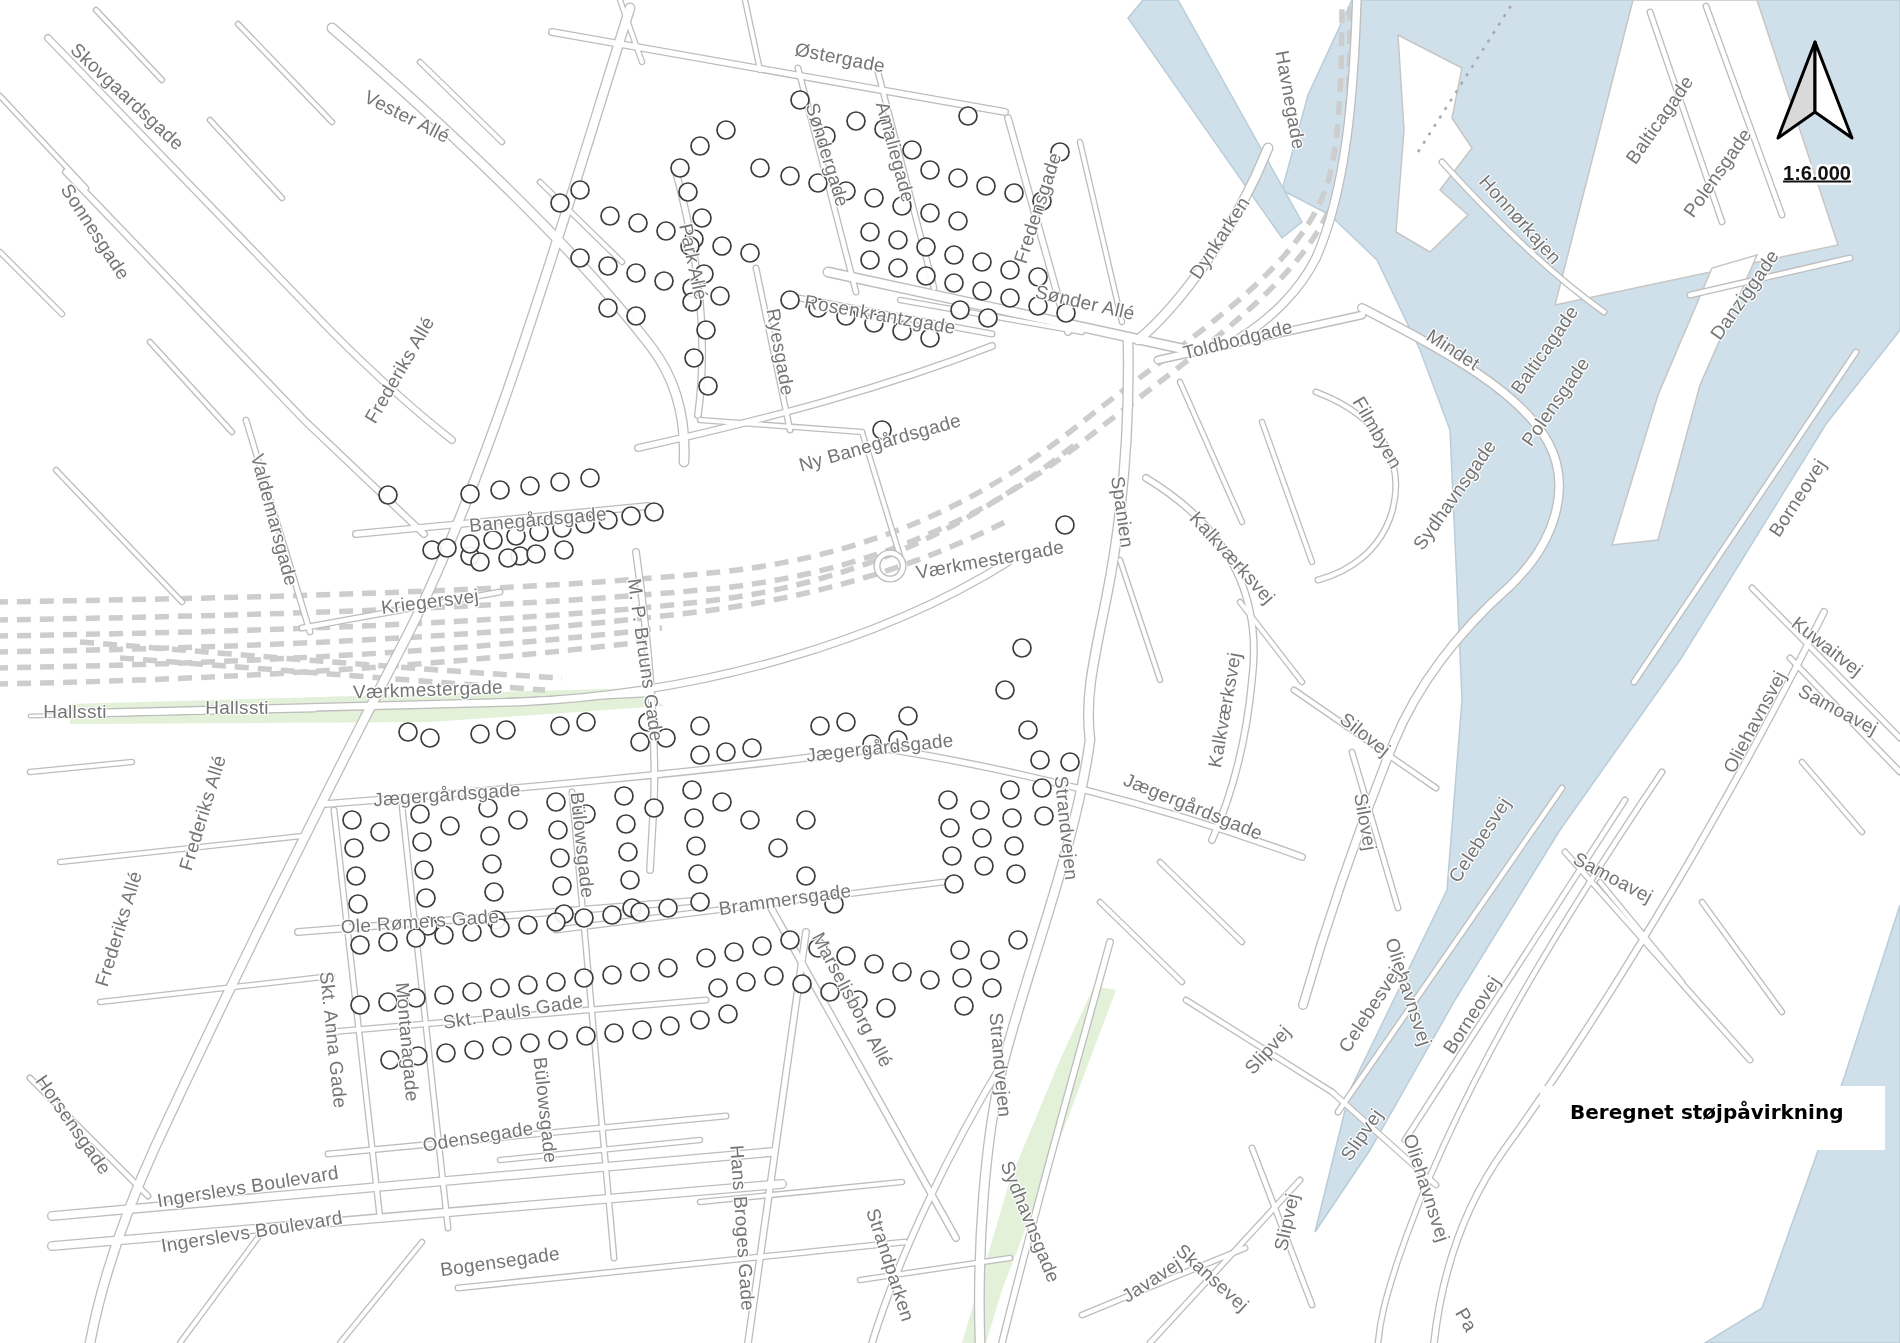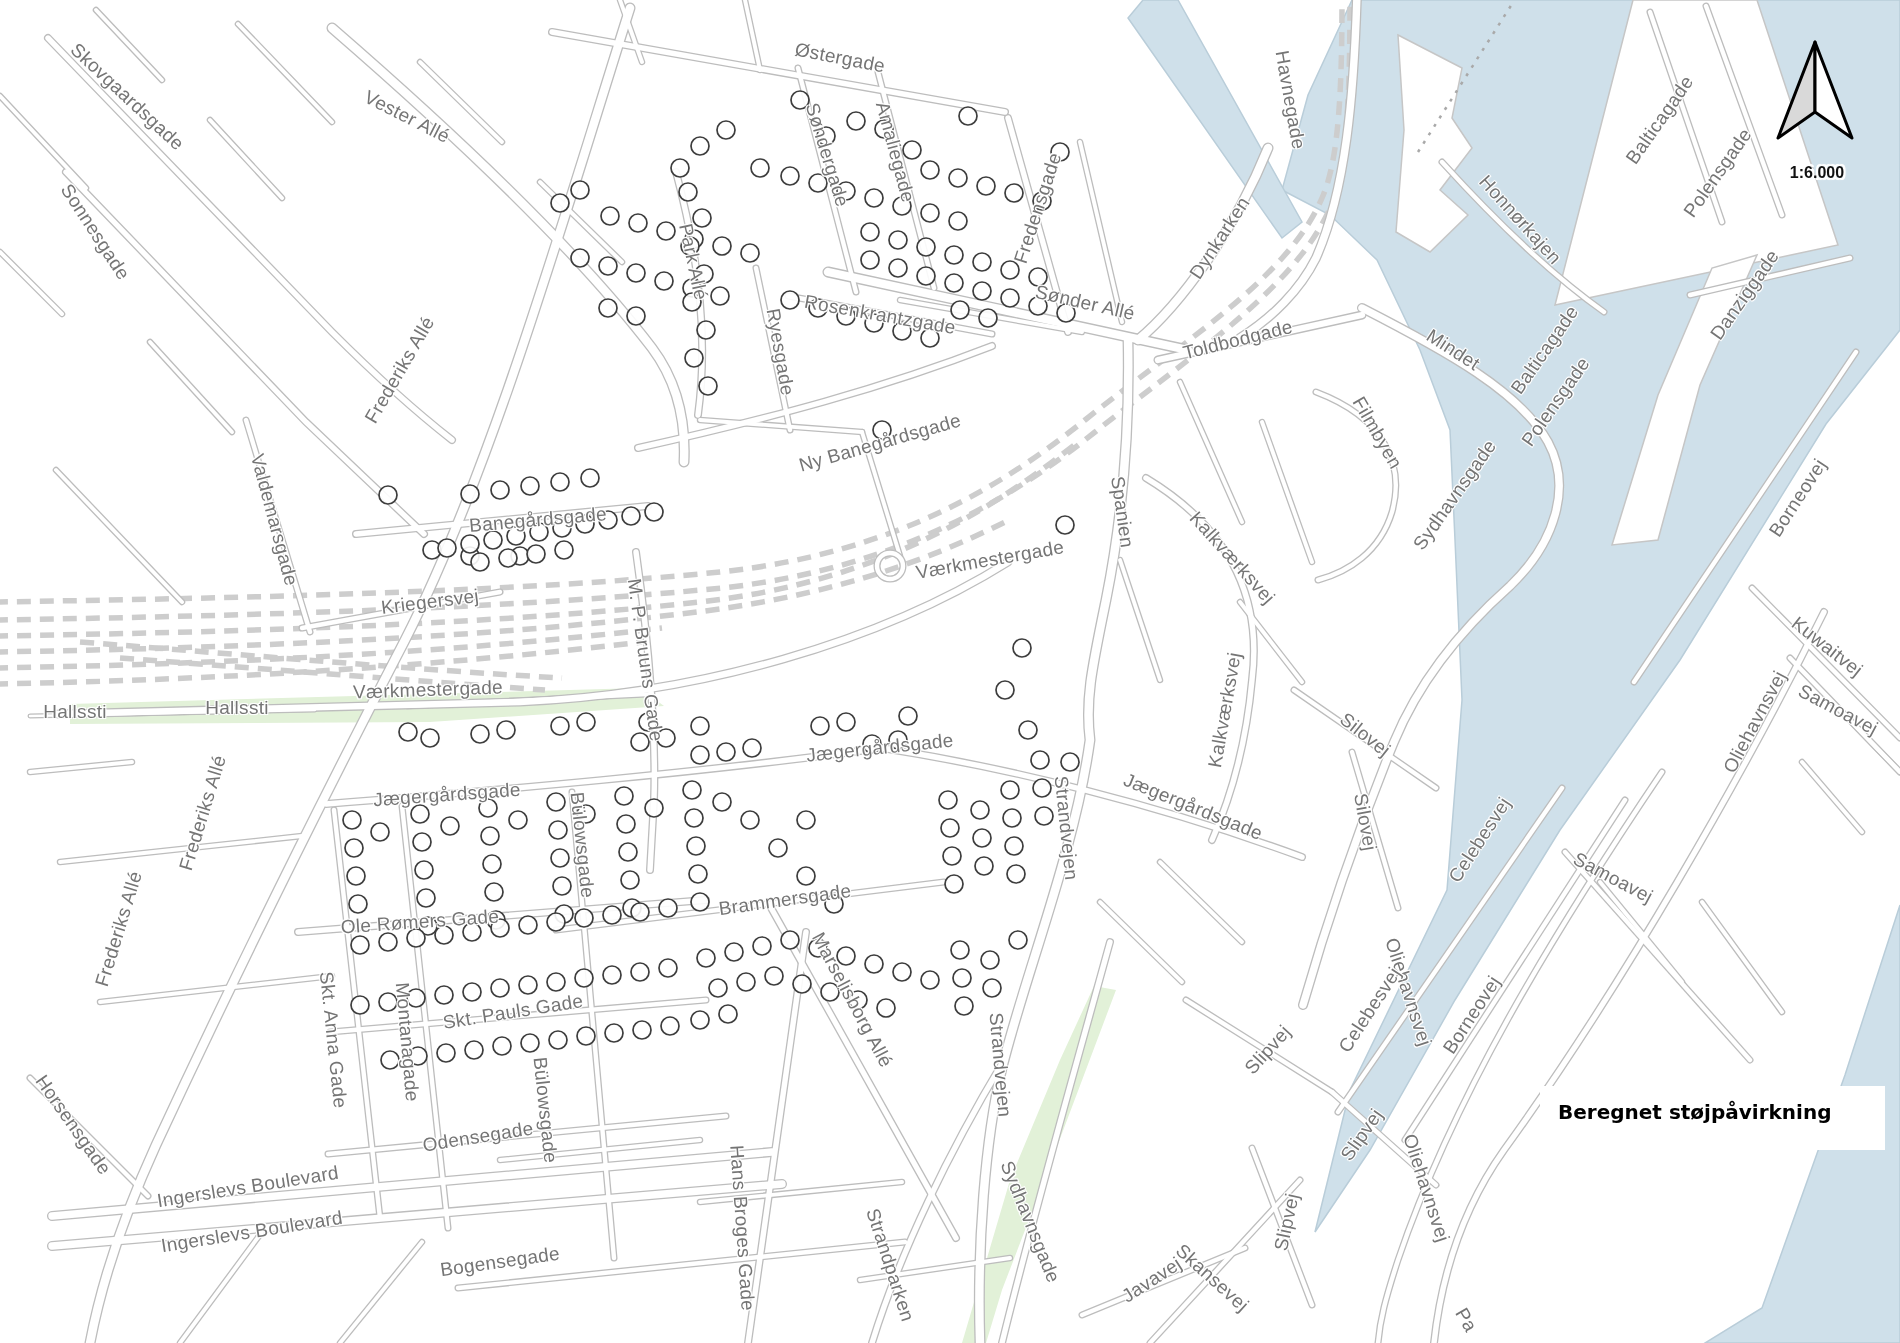--- a/index.html
+++ b/index.html
@@ -4,25 +4,25 @@
 <style>
   html,body{margin:0;padding:0;background:#fff;}
   #map{position:relative;width:1900px;height:1343px;overflow:hidden;background:#ffffff;
        font-family:"Liberation Sans",sans-serif;}
   #map-svg{position:absolute;left:0;top:0;}
   #label-layer{position:absolute;left:0;top:0;width:100%;height:100%;pointer-events:none;}
   .street-label{position:absolute;white-space:nowrap;color:#757575;font-size:19px;
     letter-spacing:.3px;
     text-shadow:-1px -1px 0 #fff,1px -1px 0 #fff,-1px 1px 0 #fff,1px 1px 0 #fff,0 0 3px #fff;}
   #north-arrow{position:absolute;}
-  #scale-text{position:absolute;font-size:16px;font-weight:bold;color:#111;
+  #scale-text{position:absolute;font-size:20px;font-weight:bold;color:#111;
     text-shadow:-2px -2px 0 #fff,2px -2px 0 #fff,-2px 2px 0 #fff,2px 2px 0 #fff,0 0 4px #fff;
-    transform:translate(-50%,-50%);}
+    transform:translate(-50%,-50%);text-decoration:underline;}
   #legend{position:absolute;background:#fff;padding:14px 20px 16px 14px;}
-  #legend .legend-title{font-family:"DejaVu Sans",sans-serif;font-weight:bold;font-size:20px;color:#000;margin:0 0 10px 4px;}
+  #legend .legend-title{font-family:"DejaVu Sans",sans-serif;font-weight:bold;font-size:20px;color:#000;margin:0 0 10px 16px;}
   .legend-row{display:flex;align-items:center;margin:0 0 14px 0;}
   .legend-swatch{width:14px;height:14px;border-radius:50%;margin:0 22px 0 8px;flex:0 0 auto;box-sizing:border-box;}
   .legend-label{font-family:"DejaVu Sans",sans-serif;font-size:19px;color:#000;}
 </style>
 </head>
 <body>
 
 <div id="map">
   <svg id="map-svg" width="1900" height="1343" viewBox="0 0 1900 1343">
       <polygon points="1352,0 1900,0 1900,330 1826,424 1680,660 1560,830 1455,1000 1370,1150 1315,1232 1350,1090 1447,890 1462,700 1455,540 1450,430 1420,350 1377,260 1330,215 1282,190 1308,95" fill="#cfe0ea" stroke="#b9cdd9" stroke-width="1.5"></polygon>

